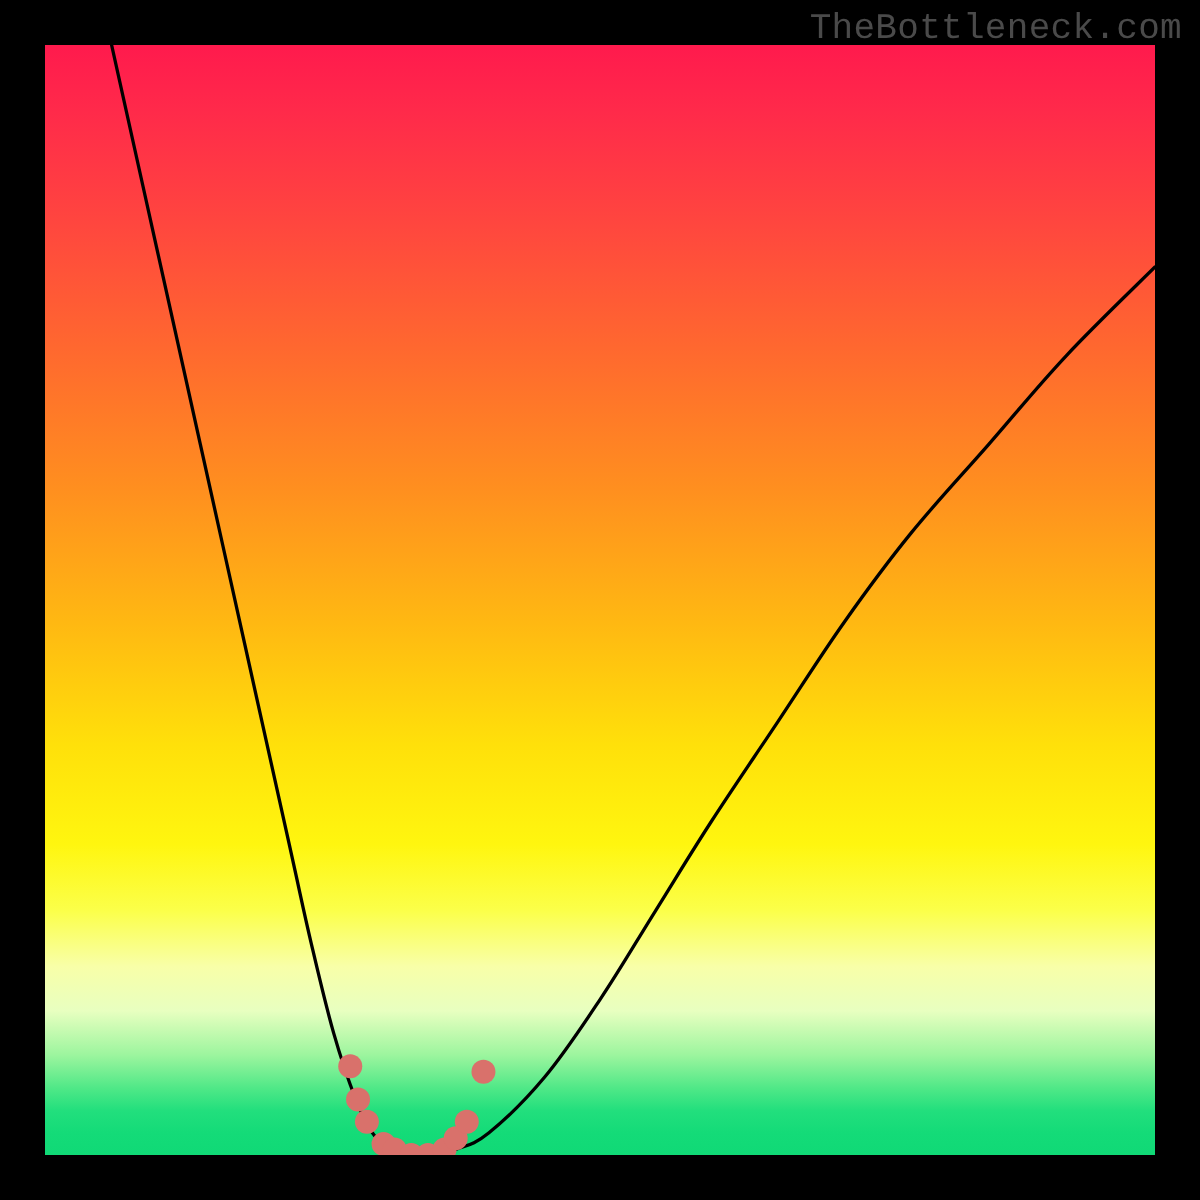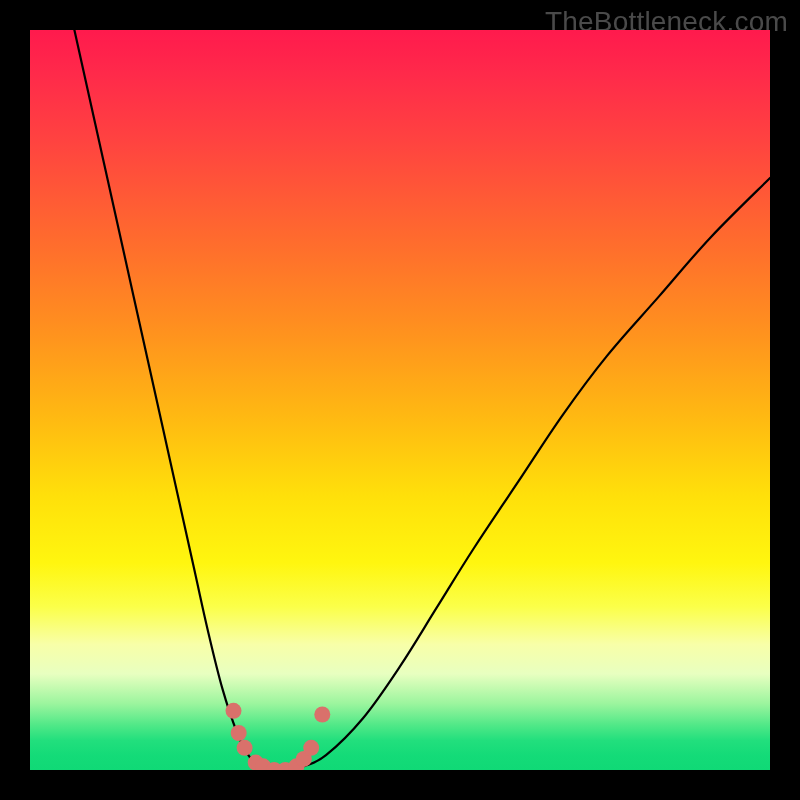--- a/index.html
+++ b/index.html
@@ -42,24 +42,25 @@
       #22df7d 96%,
       #14db78 98%,
       #10d976 100%
     );
   }
   .watermark {
     position: absolute;
     top: 6px;
     right: 12px;
     color: #4a4a4a;
-    font-size: 28px;
+    font-size: 24px;
     font-weight: 400;
     letter-spacing: 0.2px;
     user-select: none;
+    font-family: Liberation Mono, monospace;
   }
   svg.curve-layer {
     position: absolute;
     left: 0;
     top: 0;
     width: 740px;
     height: 740px;
   }
 </style>
 </head>

